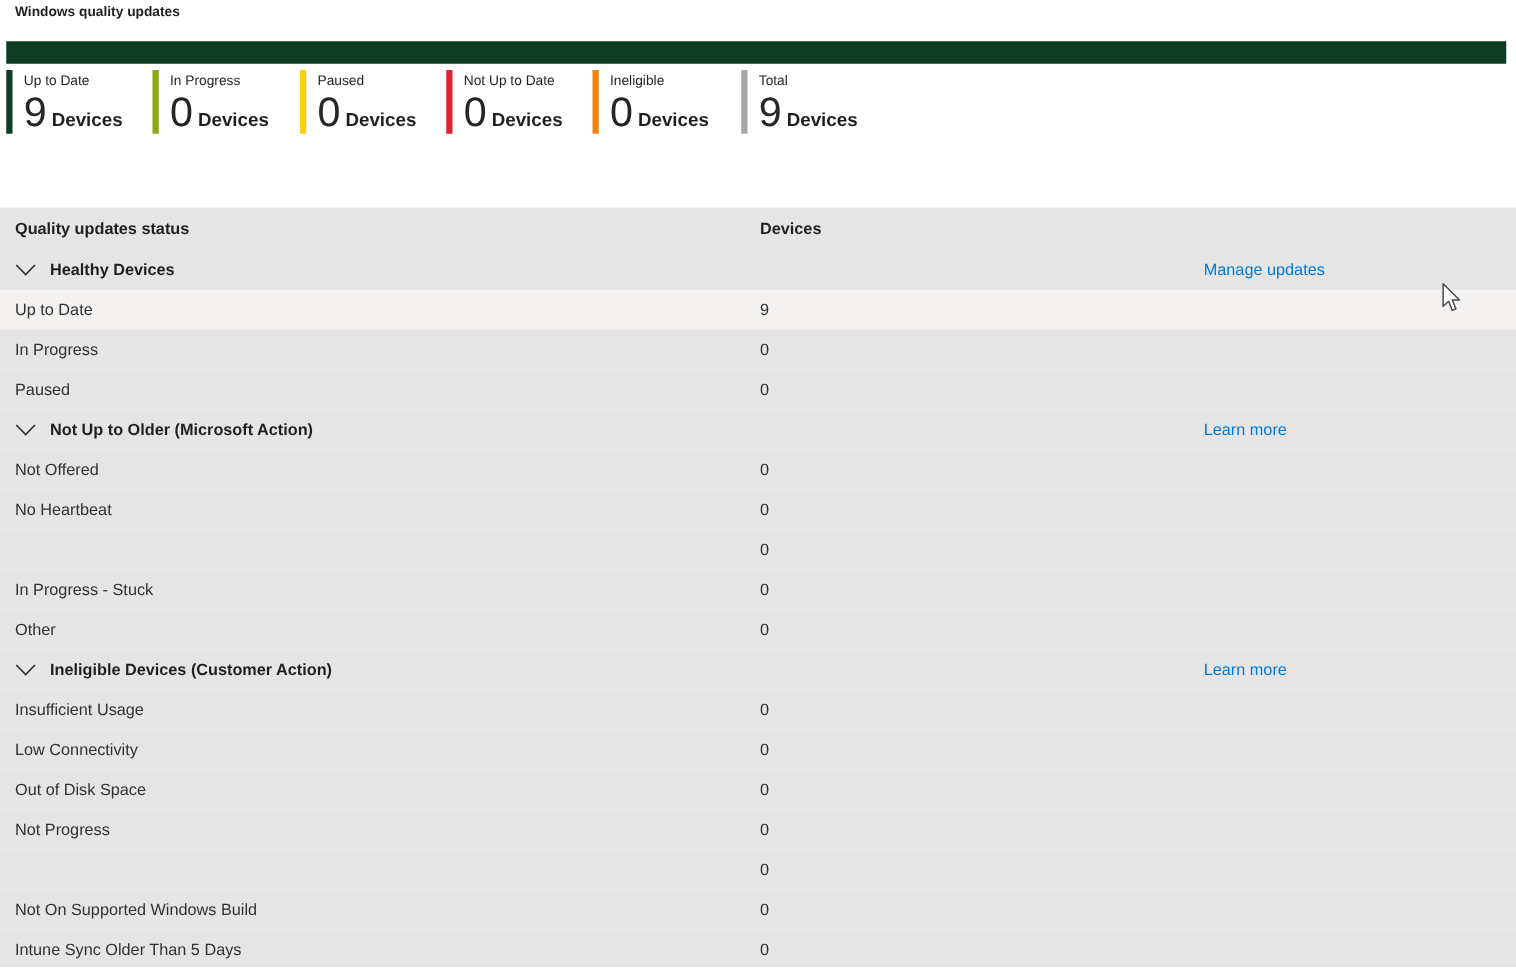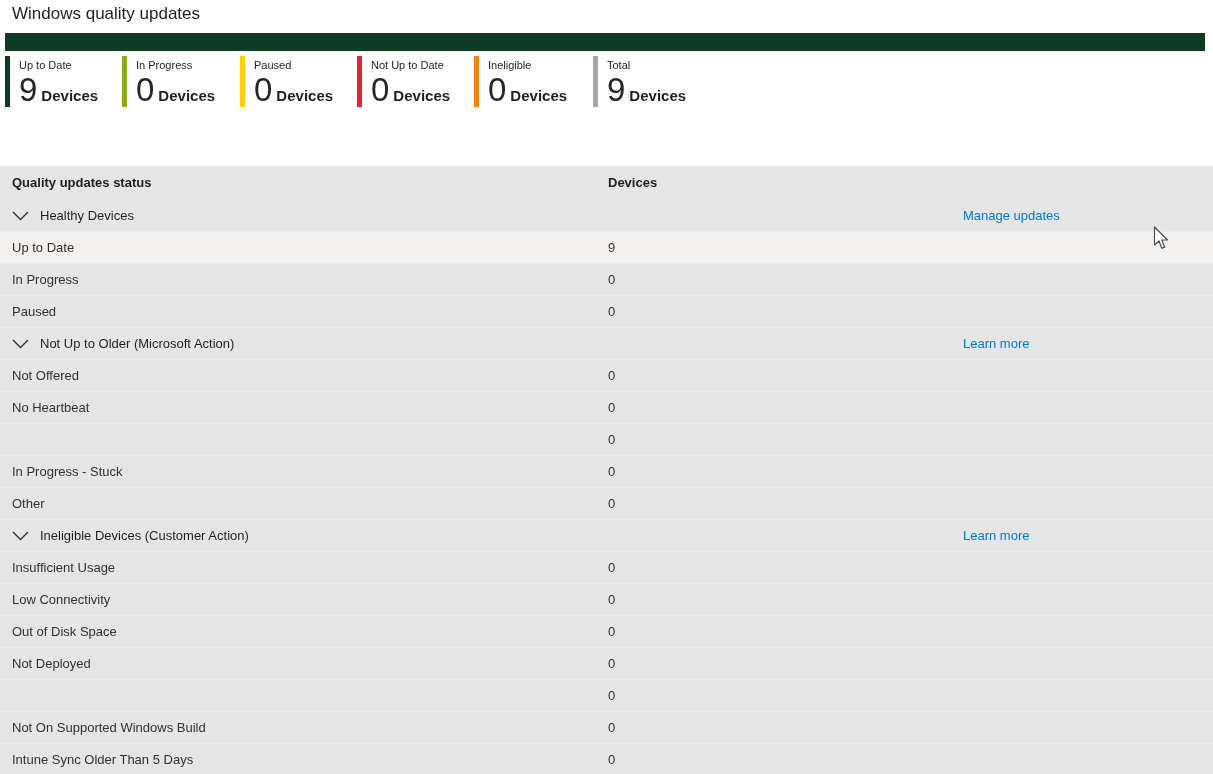--- a/index.html
+++ b/index.html
@@ -1,39 +1,39 @@
 <!DOCTYPE html>
 <html><head>
 <meta charset="utf-8">
 <style>
   html,body{margin:0;padding:0;background:#ffffff;}
   body{font-family:"Liberation Sans","DejaVu Sans",sans-serif;}
   .page{position:relative;width:1213px;height:774px;overflow:hidden;background:#ffffff;color:#201f1e;}
 
-  .page-title{position:absolute;left:12px;top:4px;font-size:17px;font-weight:400;color:#201f1e;}
+  .page-title{position:absolute;left:12px;top:4px;font-size:11px;font-weight:700;color:#201f1e;}
 
   .progress-bar{position:absolute;left:5px;top:33px;width:1200px;height:18px;background:#0d3b23;}
 
   .stat{position:absolute;top:56px;display:flex;align-items:stretch;}
   .stat-bar{width:5px;height:51px;margin-right:9px;flex:none;background:#888;}
   .stat-body{display:flex;flex-direction:column;}
   .stat-label{font-size:11px;line-height:13px;margin-top:3px;color:#201f1e;}
   .stat-value{margin-top:0;white-space:nowrap;}
   .stat-num{font-size:33px;line-height:36px;font-weight:400;color:#262626;letter-spacing:-1px;}
   .stat-unit{font-size:15px;font-weight:700;margin-left:5px;color:#201f1e;}
 
   .table{position:absolute;left:0;top:166px;width:1213px;}
   .trow{position:relative;height:32px;border-bottom:1px solid #edebe9;box-sizing:border-box;background:#e5e5e5;}
   .thead{height:34px;border-bottom:1px solid #e4e2e0;}
   .cell-status{position:absolute;left:12px;top:0;height:100%;line-height:31px;font-size:13px;color:#323130;white-space:nowrap;}
   .cell-devices{position:absolute;left:608px;top:0;height:100%;line-height:31px;font-size:13px;color:#323130;}
   .thead .cell-status,.thead .cell-devices{font-weight:700;color:#201f1e;line-height:33px;}
   .cell-link{position:absolute;left:963px;top:0;height:100%;line-height:31px;font-size:13px;white-space:nowrap;}
   .cell-link a{color:#0078d4;text-decoration:none;cursor:pointer;}
-  .section-row .cell-status{display:flex;align-items:center;gap:11px;font-weight:400;color:#201f1e;line-height:normal;}
+  .section-row .cell-status{display:flex;align-items:center;gap:11px;font-weight:700;color:#201f1e;line-height:normal;}
   .chevron{display:inline-flex;align-items:center;}
   .highlight{background:#f3f2f1;}
 
   .cursor{position:absolute;left:1153px;top:226px;pointer-events:none;}
 </style>
 </head>
 <body>
 
 <div class="page">
 
@@ -163,21 +163,21 @@
     </div>
     <div class="trow">
       <div class="cell-status">Low Connectivity</div>
       <div class="cell-devices">0</div>
     </div>
     <div class="trow">
       <div class="cell-status">Out of Disk Space</div>
       <div class="cell-devices">0</div>
     </div>
     <div class="trow">
-      <div class="cell-status">Not Deployed</div>
+      <div class="cell-status">Not Progress</div>
       <div class="cell-devices">0</div>
     </div>
     <div class="trow">
       <div class="cell-devices">0</div>
     </div>
     <div class="trow">
       <div class="cell-status">Not On Supported Windows Build</div>
       <div class="cell-devices">0</div>
     </div>
     <div class="trow">

